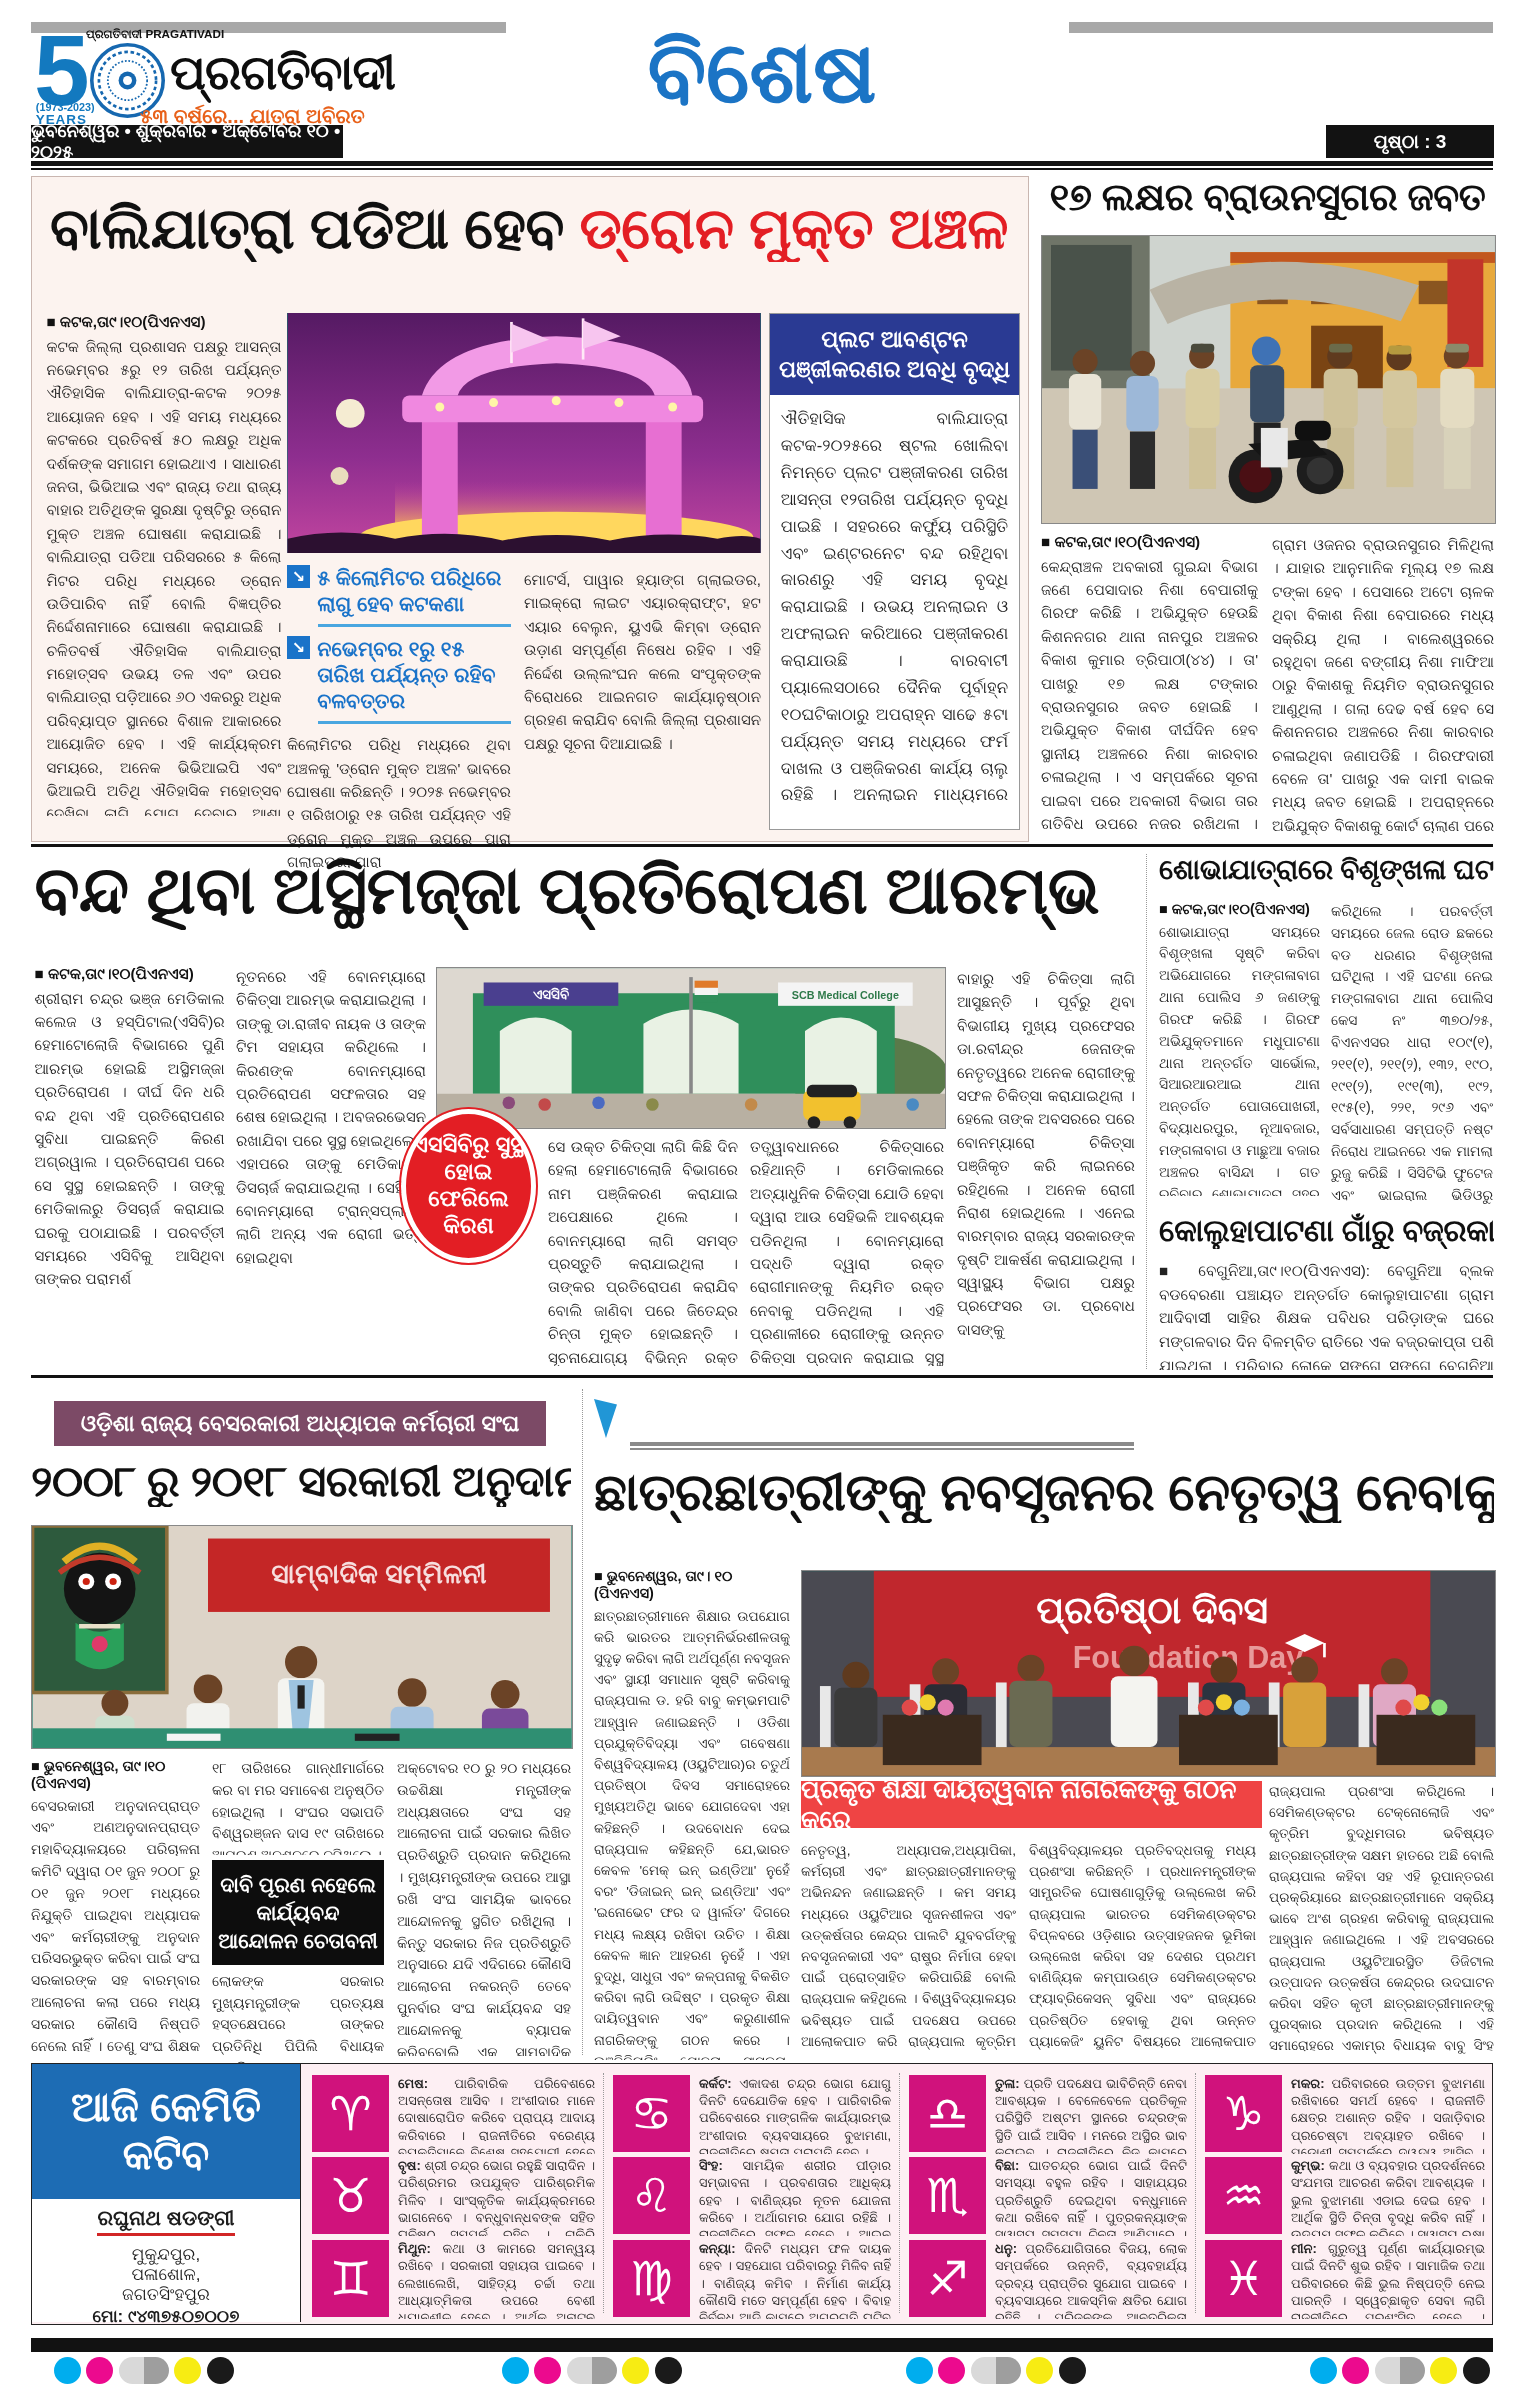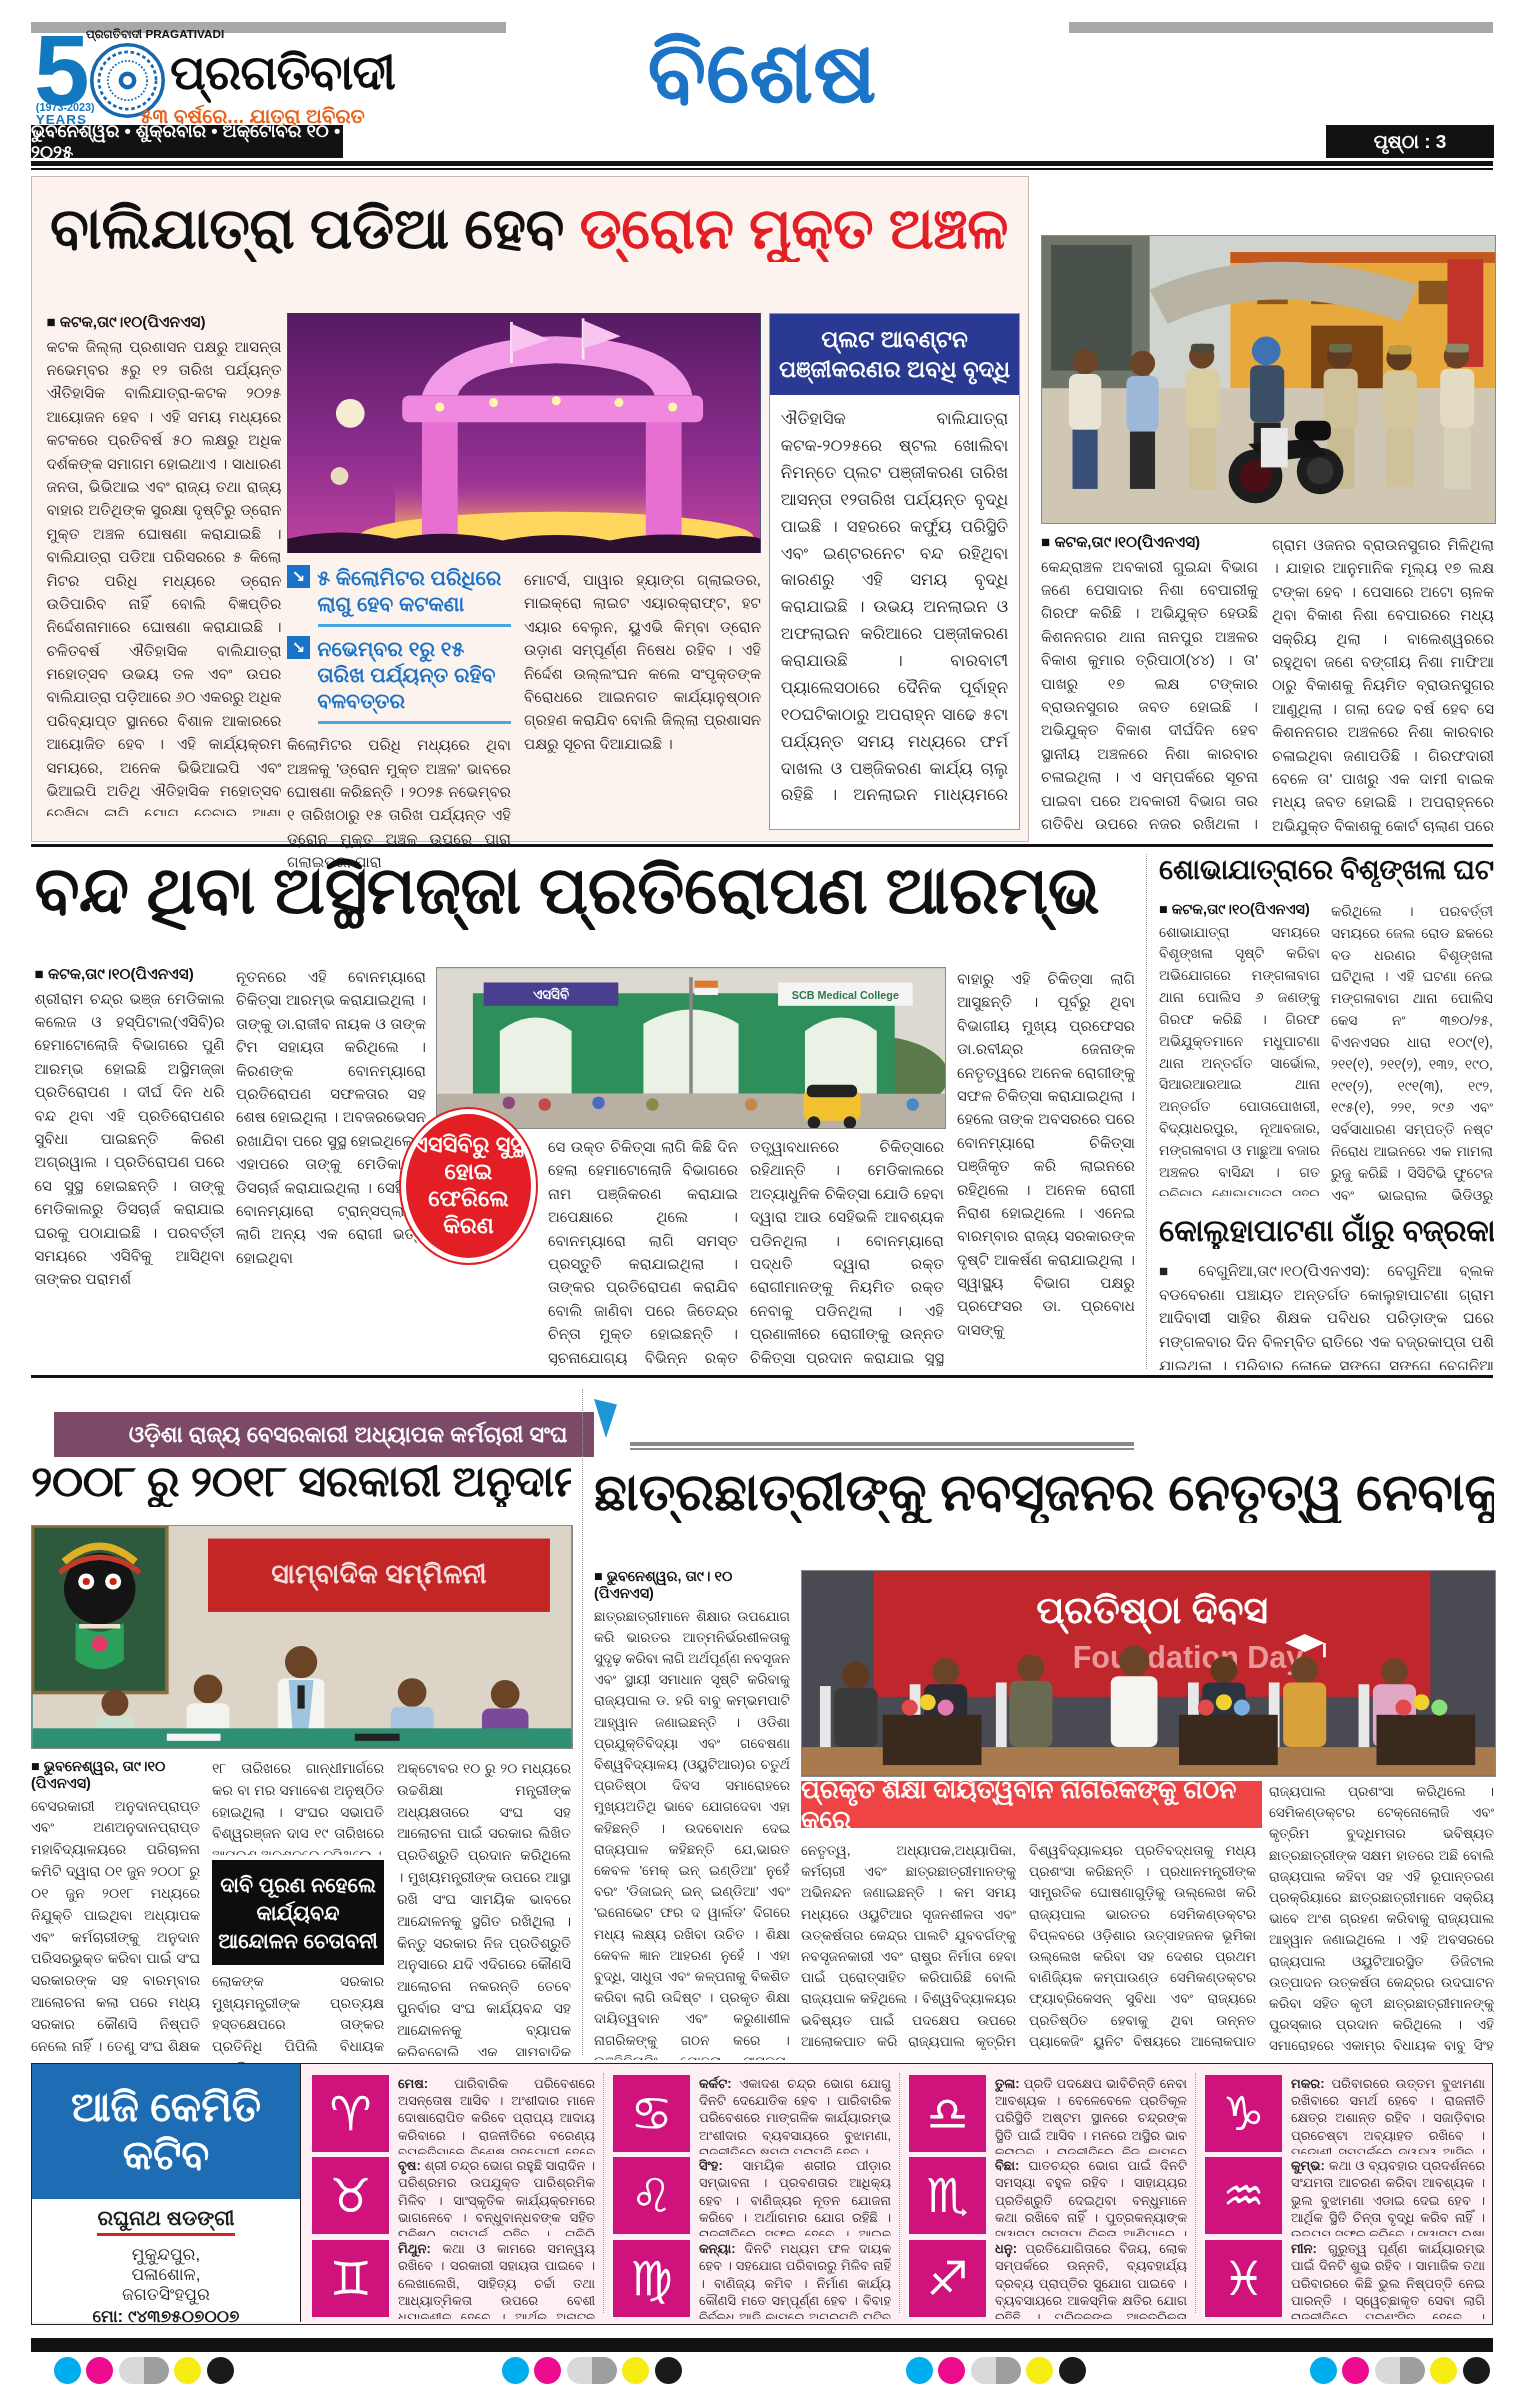--- a/index.html
+++ b/index.html
@@ -124,20 +124,21 @@
 
     <div class="abs body-txt" style="left:492px;top:391px;width:237px;height:255px;">ମୋଟର୍ସ, ପାୱାର ହ୍ୟାଙ୍ଗ ଗ୍ଲାଇଡର, ମାଇକ୍ରୋ ଲାଇଟ ଏୟାରକ୍ରାଫ୍ଟ, ହଟ ଏୟାର ବେଲୁନ, ୟୁଏଭି କିମ୍ବା ଡ୍ରୋନ ଉଡ଼ାଣ ସମ୍ପୂର୍ଣ୍ଣ ନିଷେଧ ରହିବ । ଏହି ନିର୍ଦ୍ଦେଶ ଉଲ୍ଲଂଘନ କଲେ ସଂପୃକ୍ତଙ୍କ ବିରୋଧରେ ଆଇନଗତ କାର୍ଯ୍ୟାନୁଷ୍ଠାନ ଗ୍ରହଣ କରାଯିବ ବୋଲି ଜିଲ୍ଲା ପ୍ରଶାସନ ପକ୍ଷରୁ ସୂଚନା ଦିଆଯାଇଛି ।</div>
 
     <div class="abs" style="left:737px;top:136px;width:249px;height:515px;border:0.9px solid #999;background:#fff;">
       <div style="background:#2a3a93;color:#fff;font-size:23px;font-weight:700;text-align:center;padding:10.8px 7.2px;line-height:1.3;">ପ୍ଲଟ ଆବଣ୍ଟନ ପଞ୍ଜୀକରଣର ଅବଧି ବୃଦ୍ଧି</div>
       <div class="body-txt" style="font-size:16.6px;line-height:1.62;padding:10.8px 10.8px;height:395px;">ଐତିହାସିକ ବାଲିଯାତ୍ରା କଟକ-୨୦୨୫ରେ ଷ୍ଟଲ ଖୋଲିବା ନିମନ୍ତେ ପ୍ଲଟ ପଞ୍ଜୀକରଣ ତାରିଖ ଆସନ୍ତା ୧୨ତାରିଖ ପର୍ଯ୍ୟନ୍ତ ବୃଦ୍ଧି ପାଇଛି । ସହରରେ କର୍ଫ୍ୟୁ ପରିସ୍ଥିତି ଏବଂ ଇଣ୍ଟରନେଟ ବନ୍ଦ ରହିଥିବା କାରଣରୁ ଏହି ସମୟ ବୃଦ୍ଧି କରାଯାଇଛି । ଉଭୟ ଅନଲାଇନ ଓ ଅଫଲାଇନ କରିଆରେ ପଞ୍ଜୀକରଣ କରାଯାଉଛି । ବାରବାଟୀ ପ୍ୟାଲେସଠାରେ ଦୈନିକ ପୂର୍ବାହ୍ନ ୧୦ଘଟିକାଠାରୁ ଅପରାହ୍ନ ସାଢେ ୫ଟା ପର୍ଯ୍ୟନ୍ତ ସମୟ ମଧ୍ୟରେ ଫର୍ମ ଦାଖଲ ଓ ପଞ୍ଜିକରଣ କାର୍ଯ୍ୟ ଚାଲୁ ରହିଛି । ଅନଲାଇନ ମାଧ୍ୟମରେ ପଞ୍ଜୀକରଣ ପାଇଁ ଇଚ୍ଛୁକ ବ୍ୟକ୍ତି www.baliyatra.net ୱେବସାଇଟ'ରେ ପଞ୍ଜୀକରଣ କରିପାରିବେ । ପଞ୍ଜୀକରଣ ଲାଗି ଆଉ ଅଳ୍ପ ଦିନ ବାକି ଥିବାରୁ ଶେଷ ସମୟରେ ଭିଡ଼ ଏଡାଇବା ନିମନ୍ତେ ଯଥାଶୀଘ୍ର ପଞ୍ଜୀକରଣ କରାଇନେବାକୁ ପ୍ରଶାସନ ପକ୍ଷରୁ ଅନୁରୋଧ କରାଯାଇଛି ।</div>
     </div>
   </div>
 
   <div class="abs" style="left:1041px;top:176px;width:453px;height:664px;">
+    <div class="hl center" style="font-size:38px;">୧୭ ଲକ୍ଷର ବ୍ରାଉନସୁଗର ଜବତ</div>
     <div class="abs photo" style="left:0;top:59px;width:453px;height:287px;border:0.9px solid #888;">
       <svg width="453" height="287" viewBox="0 0 505 320">
         <rect width="505" height="320" fill="#cfd4cf"></rect>
         <rect x="0" y="0" width="120" height="170" fill="#6f7568"></rect>
         <rect x="10" y="10" width="90" height="140" fill="#49524a"></rect>
         <rect x="210" y="18" width="295" height="152" fill="#e8a93c"></rect>
         <rect x="210" y="18" width="295" height="12" fill="#c2571f"></rect>
         <rect x="240" y="50" width="34" height="26" fill="#8a5520"></rect>
           <rect x="300" y="50" width="34" height="26" fill="#8a5520"></rect>
         <rect x="360" y="50" width="34" height="26" fill="#8a5520"></rect>
@@ -254,21 +255,21 @@
     </div>
     <div class="abs body-txt" style="left:172px;top:47px;width:162px;height:303px;font-size:14px;">କରିଥିଲେ । ପରବର୍ତ୍ତୀ ସମୟରେ ଜେଲ ରୋଡ ଛକରେ ବଡ ଧରଣର ବିଶୃଙ୍ଖଳା ଘଟିଥିଲା । ଏହି ଘଟଣା ନେଇ ମଙ୍ଗଳାବାଗ ଥାନା ପୋଲିସ କେସ ନଂ ୩୭୦/୨୫, ବିଏନଏସର ଧାରା ୧୦୯(୧), ୨୧୧(୧), ୨୧୧(୨), ୧୩୨, ୧୯୦, ୧୯୧(୨), ୧୯୧(୩), ୧୯୨, ୧୯୫(୧), ୨୨୧, ୨୯୬ ଏବଂ ସର୍ବସାଧାରଣ ସମ୍ପତ୍ତି ନଷ୍ଟ ନିରୋଧ ଆଇନରେ ଏକ ମାମଲା ରୁଜୁ କରିଛି । ସିସିଟିଭି ଫୁଟେଜ ଏବଂ ଭାଇରାଲ ଭିଡିଓରୁ ଅଭିଯୁକ୍ତଙ୍କୁ ଚିହ୍ନଟ ପରେ ଗିରଫ କରାଯାଇଛି । ବୁଧବାର ସମସ୍ତ ଅଭିଯୁକ୍ତଙ୍କୁ କୋର୍ଟ ଚାଲାଣ କରାଯାଇଥିବା ଥାନା ପକ୍ଷରୁ ସୂଚନା ଦିଆଯାଇଛି ।</div>
 
     <div class="hl abs" style="left:0;top:359px;width:335px;font-size:30.5px;">କୋଲୁହାପାଟଣା ଗାଁରୁ ବଜ୍ରକାପ୍ତା ଉଦ୍ଧାର</div>
     <div class="abs body-txt" style="left:0;top:405px;width:335px;height:111px;font-size:15.2px;">■ ବେଗୁନିଆ,ତା୯।୧୦(ପିଏନଏସ): ବେଗୁନିଆ ବ୍ଲକ ବଡବେରଣା ପଞ୍ଚାୟତ ଅନ୍ତର୍ଗତ କୋଲୁହାପାଟଣା ଗ୍ରାମ ଆଦିବାସୀ ସାହିର ଶିକ୍ଷକ ପବିଧର ପରିଡ଼ାଙ୍କ ଘରେ ମଙ୍ଗଳବାର ଦିନ ବିଳମ୍ବିତ ରାତିରେ ଏକ ବଜ୍ରକାପ୍ତା ପଶି ଯାଇଥିଲା । ପରିବାର ଲୋକେ ସଙ୍ଗେ ସଙ୍ଗେ ବେଗୁନିଆ ବନପାଳ ପ୍ରିୟଦର୍ଶୀନୀ ସେଠୀଙ୍କୁ ବଜ୍ରକାପ୍ତାକୁ ଧରି ନେବା ଲାଗି ଯୋଗାଯୋଗ କରିଥିଲେ ।</div>
   </div>
 
   <div class="abs rule" style="left:31px;top:1375px;width:1462px;height:2.7px;"></div>
 
   <div class="abs" style="left:31px;top:1383px;width:540px;height:673px;">
-    <div class="abs" style="left:23px;top:29px;width:492px;height:45px;background:#7c4a66;color:#fff;display:flex;align-items:center;justify-content:center;font-size:22.4px;font-weight:800;padding-left:48px;">ଓଡ଼ିଶା ରାଜ୍ୟ ବେସରକାରୀ ଅଧ୍ୟାପକ କର୍ମଚାରୀ ସଂଘ</div>
+    <div class="abs" style="left:23px;top:18px;width:492px;height:45px;background:#7c4a66;color:#fff;display:flex;align-items:center;justify-content:center;font-size:22.4px;font-weight:800;">ଓଡ଼ିଶା ରାଜ୍ୟ ବେସରକାରୀ ଅଧ୍ୟାପକ କର୍ମଚାରୀ ସଂଘ</div>
     <div class="hl abs center" style="left:0;top:74px;width:540px;font-size:43px;">୨୦୦୮ ରୁ ୨୦୧୮ ସରକାରୀ ଅନୁଦାନ ଦିଅ</div>
 
     <div class="abs photo" style="left:0;top:142px;width:540px;height:222px;border:0.9px solid #888;">
       <svg width="540" height="222" viewBox="0 0 602 248">
         <rect width="602" height="248" fill="#ddd4c8"></rect>
         <rect x="0" y="0" width="150" height="186" fill="#2d5a3d" stroke="#8a6d3b" stroke-width="4"></rect>
         <circle cx="75" cy="70" r="40" fill="#141414"></circle>
         <circle cx="60" cy="62" r="9" fill="#fff"></circle>
           <circle cx="90" cy="62" r="9" fill="#fff"></circle>
         <circle cx="60" cy="62" r="4" fill="#c21"></circle>

